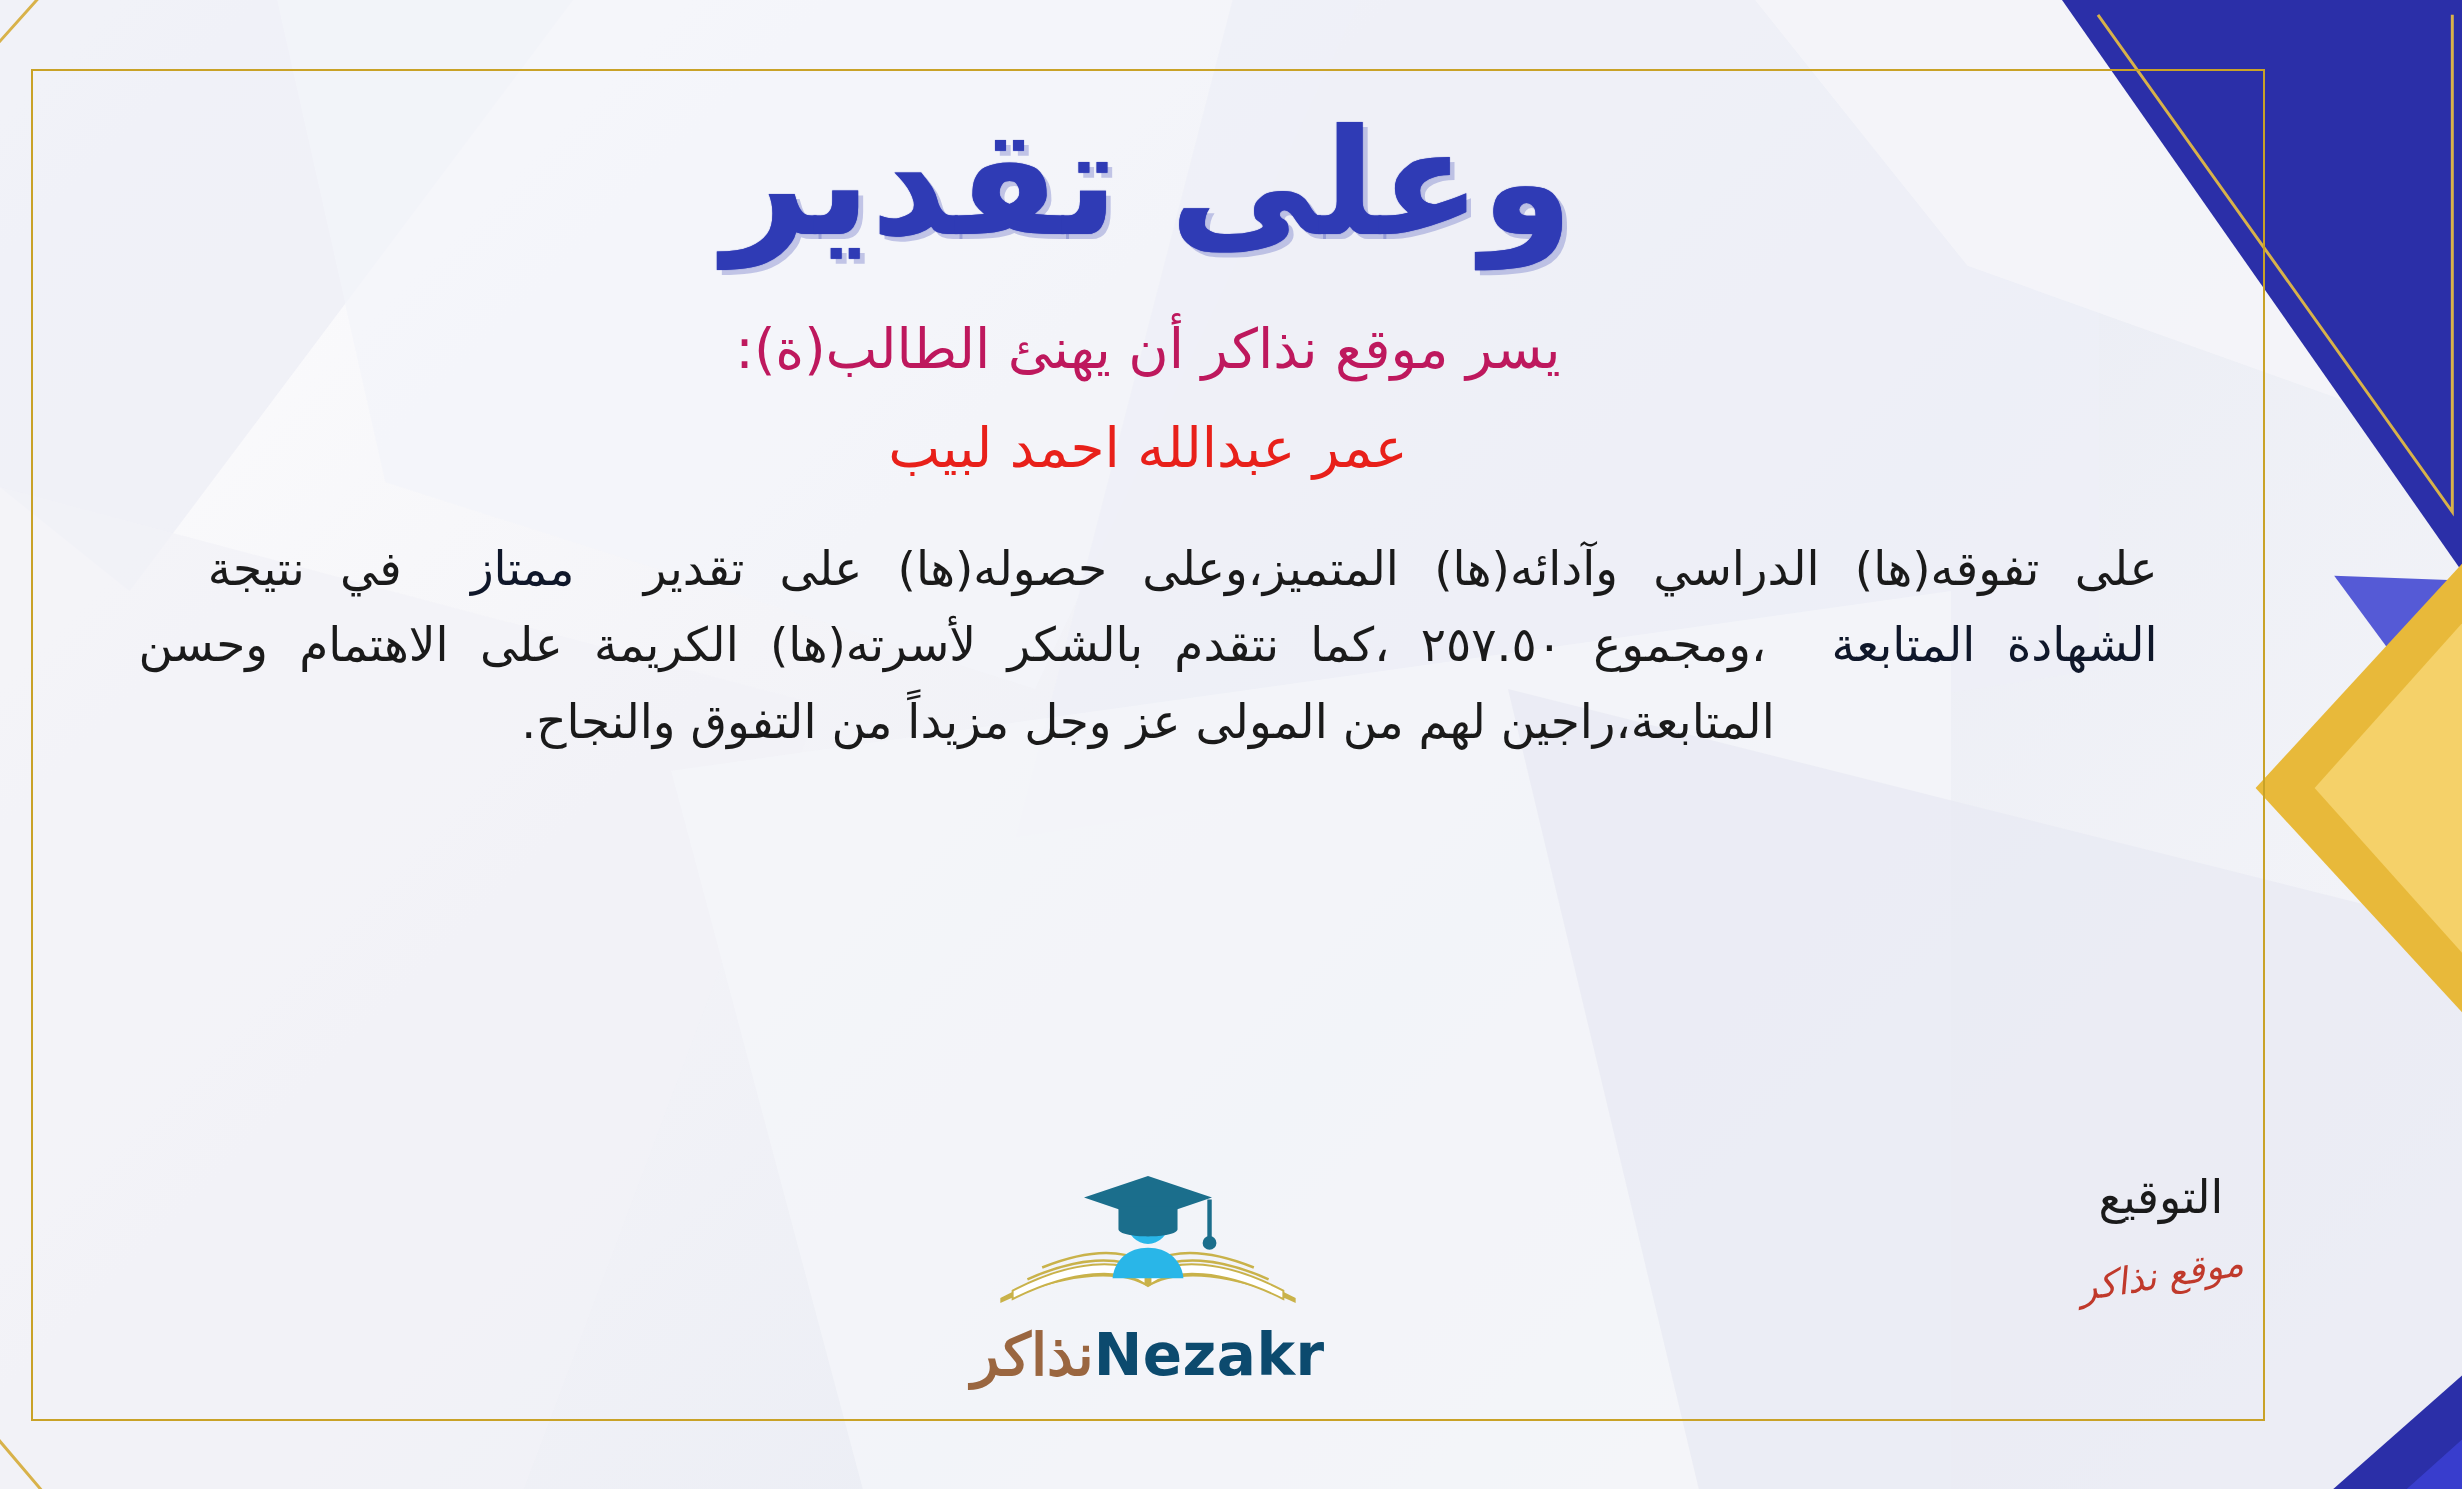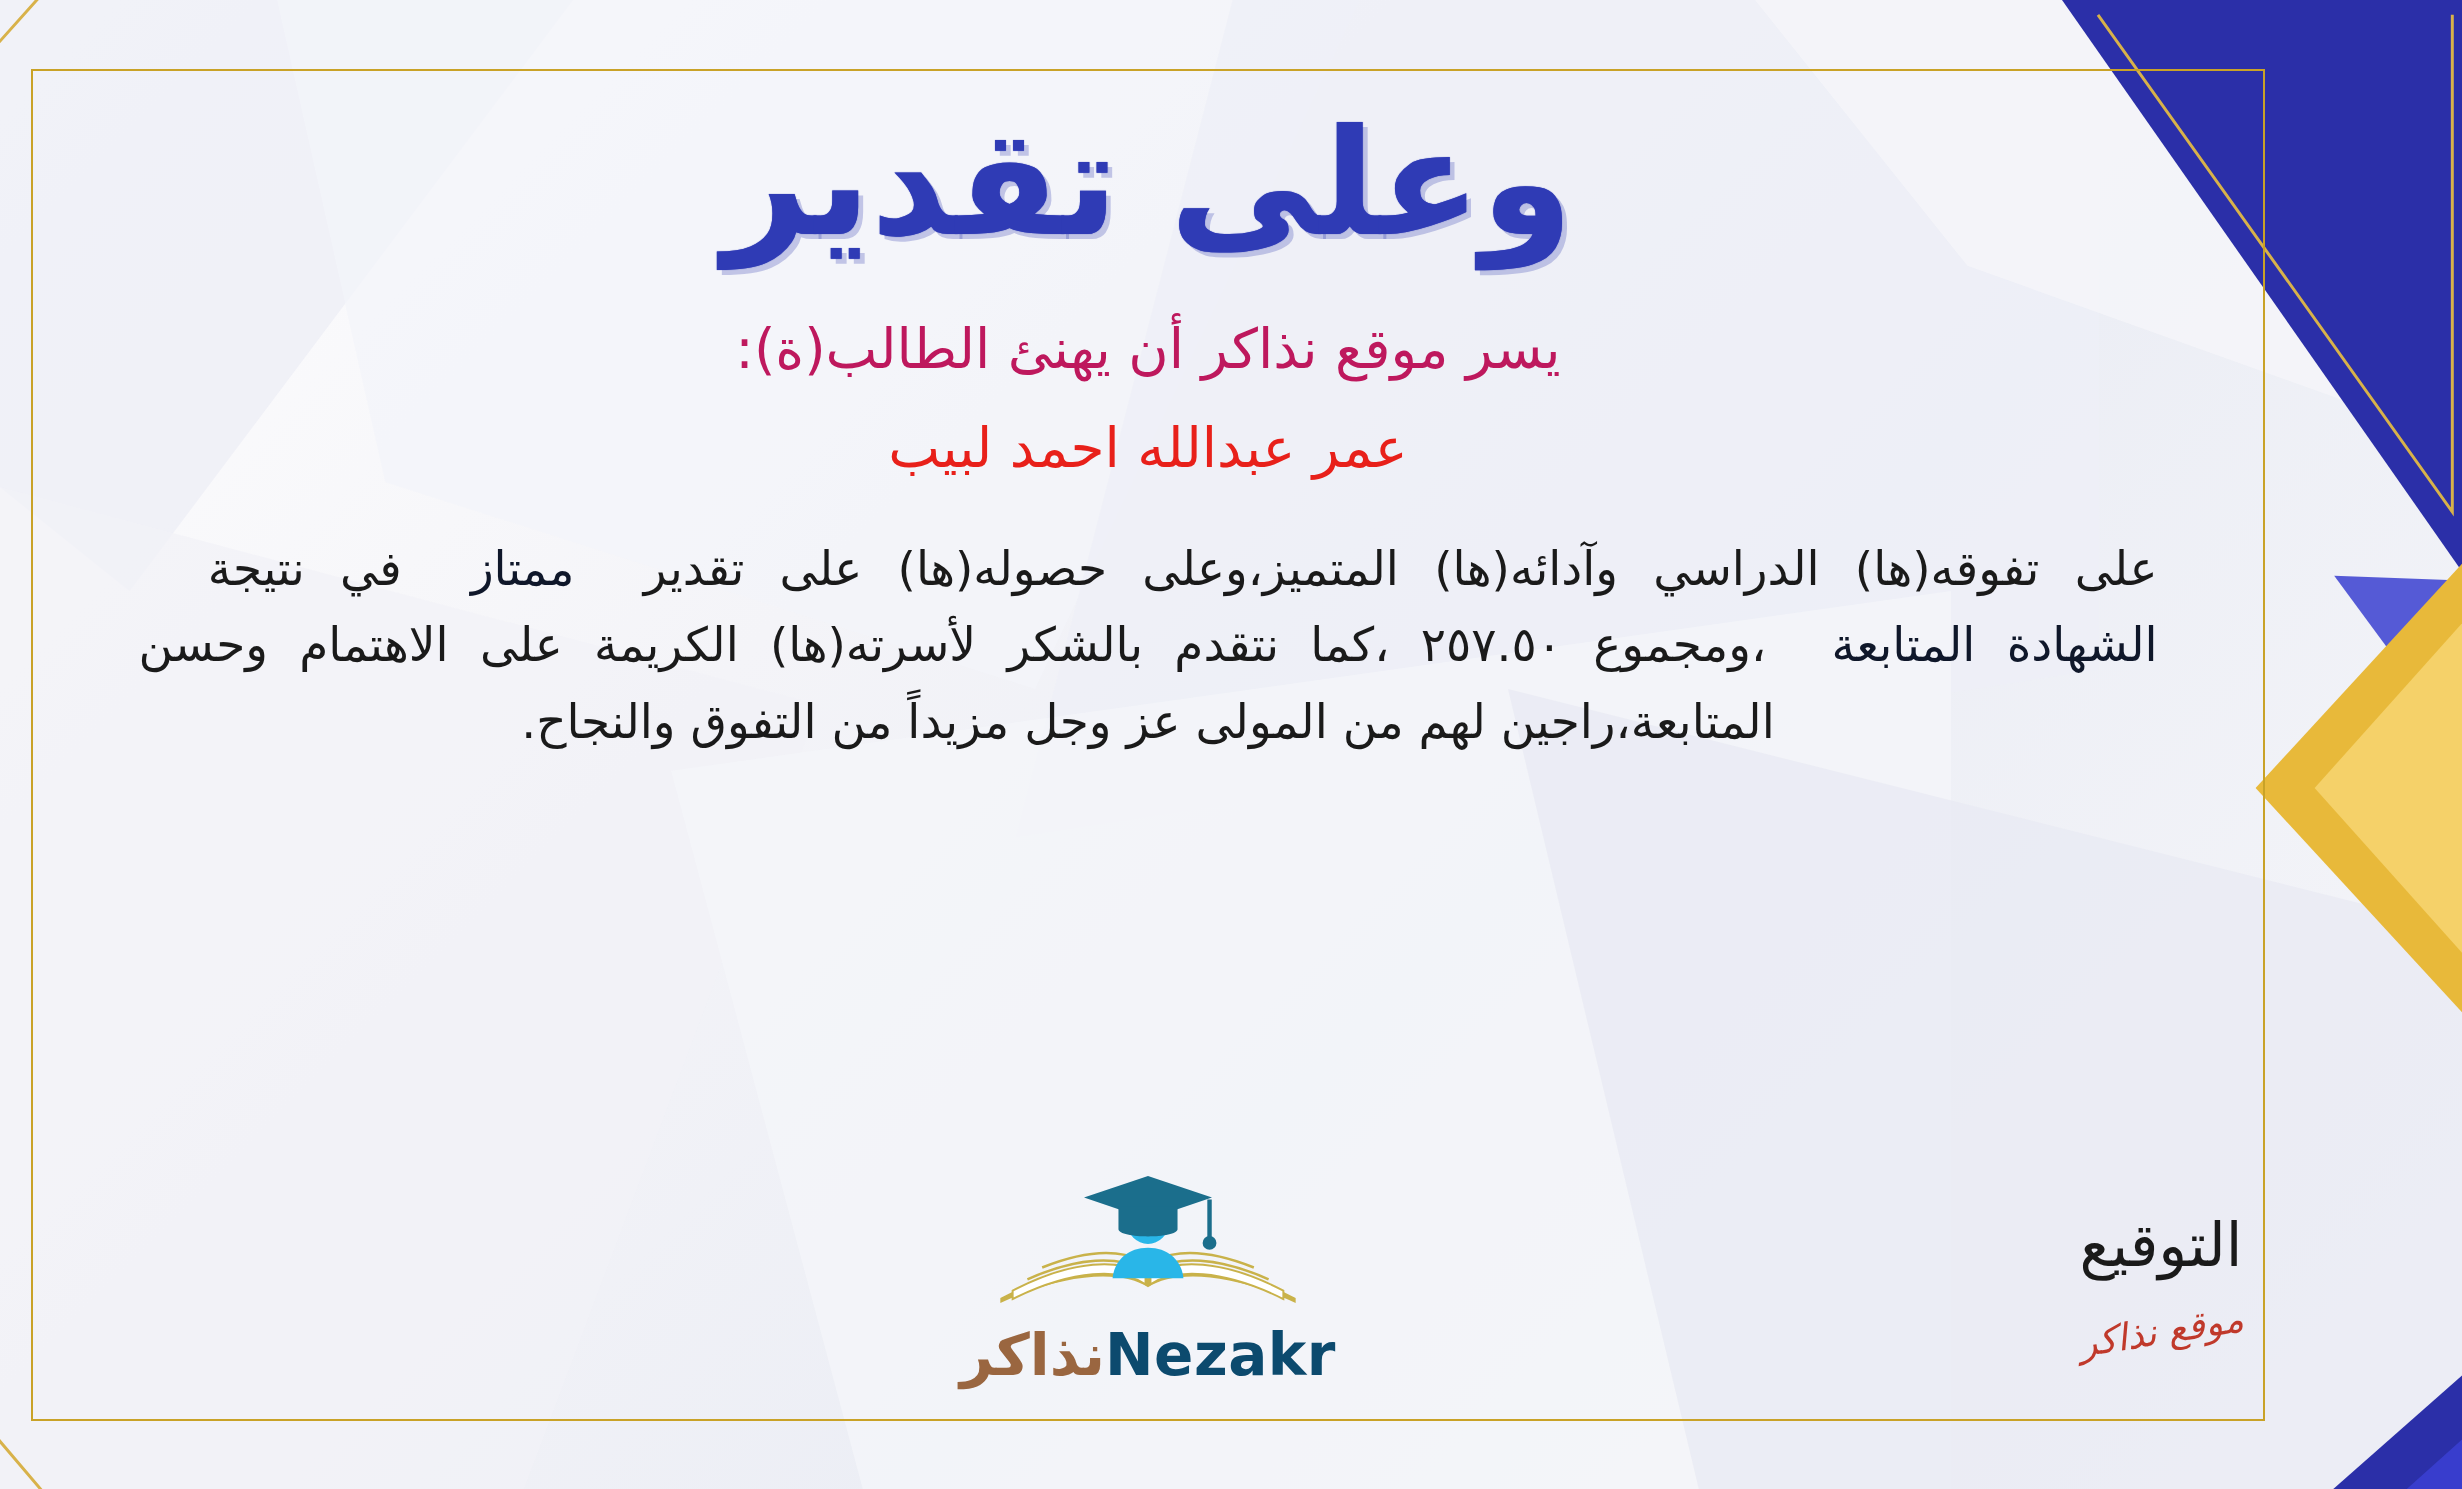--- a/index.html
+++ b/index.html
@@ -197,23 +197,22 @@
   }
 
   .signature-block {
     position: absolute;
     right: 163px;
     top: 0;
     text-align: center;
     width: 276px;
   }
   .signature-label {
-    font-size: 60px;
+    font-size: 46px;
     color: #1a1a1a;
-    margin-top: 40px;
   }
   .signature-mark {
     margin-top: 29.5px;
     font-size: 37px;
     color: #c0392b;
     font-style: italic;
     transform: rotate(-9deg);
     font-family: "DejaVu Serif", "Liberation Serif", serif;
   }
 
@@ -236,20 +235,21 @@
     font-size: 58px;
     font-weight: bold;
     color: #8a5a3b;
     letter-spacing: 0.5px;
   }
   .logo-text .lat {
     color: #0c4a6e;
   }
   .logo-text .ar {
     color: #9a6640;
+    font-family: Liberation Serif, serif;
   }
 </style>
 </head>
 <body>
 
 <div class="certificate">
 
   <div class="bg-base"></div>
   <div class="facet f1"></div>
   <div class="facet f2"></div>

